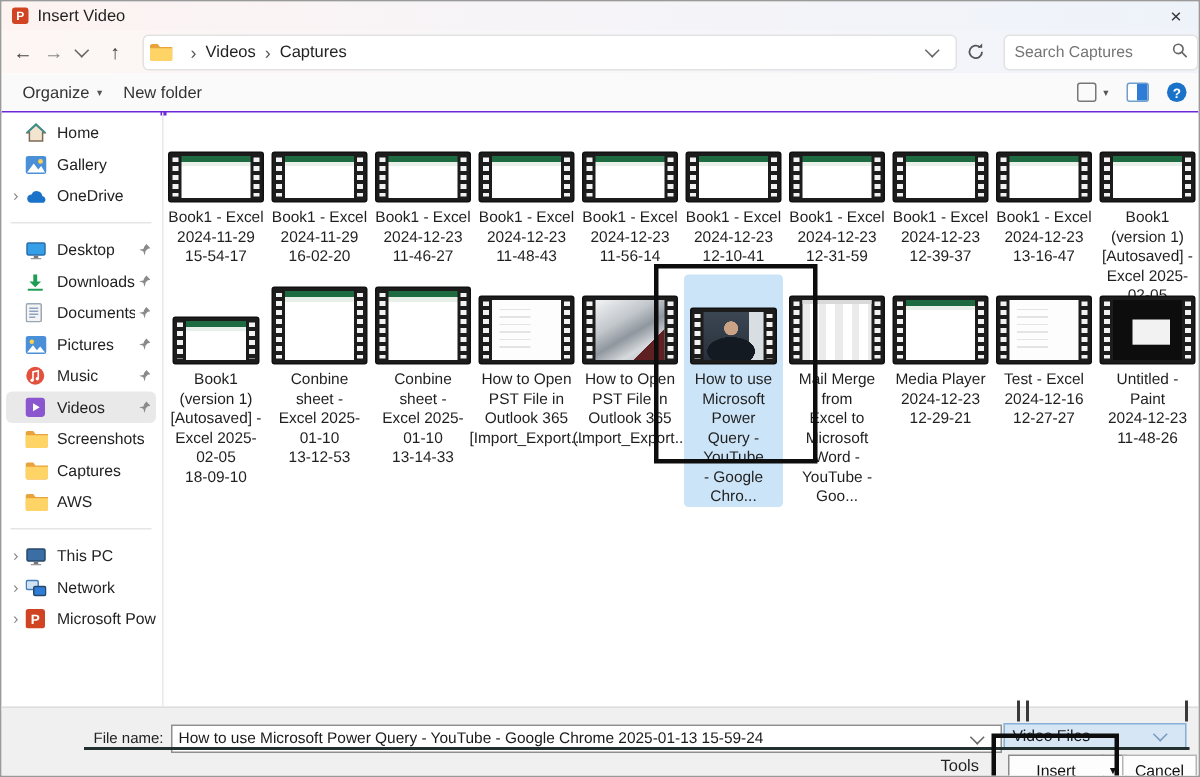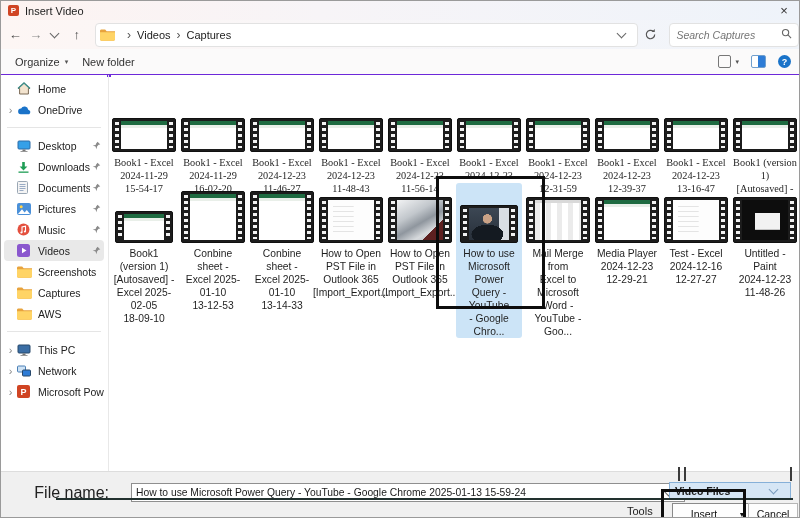--- a/index.html
+++ b/index.html
@@ -23,21 +23,21 @@
   #addressbar{display:flex;align-items:center;height:22px;width:572px;margin-left:8px;background:#fff;
               border:1px solid #e2e2e2;border-radius:4px;padding:0 4px;}
   #addr-spacer{flex:1;}
   .crumb-sep{color:#555;font-size:12px;margin:0 6px;}
   .crumb{color:#222;}
   .chev-down{width:6px;height:6px;border-right:1.4px solid #666;border-bottom:1.4px solid #666;
              transform:rotate(45deg);display:inline-block;margin:0 8px 2px 4px;}
   #refresh-btn{margin:0 6px;display:flex;align-items:center;}
   #searchbox{display:flex;align-items:center;height:22px;width:124px;margin-left:6px;background:#fff;
              border:1px solid #e2e2e2;border-radius:4px;padding:0 6px;}
-  #search-text{color:#757575;flex:1;font-size:10.5px;font-style:italic;}
+  #search-text{color:#757575;flex:1;font-size:10.5px;}
   
   #toolbar{position:absolute;left:0;top:48px;width:100%;height:25px;background:#fbfafa;
            border-bottom:3px solid #6d28d9;display:flex;align-items:center;}
   .tb-item{margin-left:14px;color:#333;display:flex;align-items:center;gap:5px;}
   .caret{font-size:7px;color:#555;}
   #tb-right{position:absolute;right:8px;top:0;height:25px;display:flex;align-items:center;gap:12px;}
   #view-icon{width:11px;height:11px;border:1.3px solid #777;border-radius:2px;display:inline-block;}
   #pane-icon{width:13px;height:11px;border:1px solid #6f9fce;border-radius:2px;display:inline-block;
              background:linear-gradient(90deg,#fff 0 45%,#2e7cd6 45%);}
   #help-icon{width:13px;height:13px;border-radius:50%;background:#1a73c9;color:#fff;font-size:9px;font-weight:bold;
@@ -48,21 +48,21 @@
   .sb-item{height:21px;display:flex;align-items:center;margin:0 3px;border-radius:4px;position:relative;}
   .sb-item.sel{background:#e9e9e9;}
   .sb-chev{width:13px;text-align:center;color:#888;font-size:11px;}
   .sb-ico{width:15px;height:14px;margin-right:6px;display:flex;align-items:center;}
   .sb-label{flex:1;color:#222;white-space:nowrap;overflow:hidden;font-size:10.5px;}
   .sb-pin{width:12px;display:flex;justify-content:center;margin-right:2px;}
   .sb-divider{height:1px;background:#e5e5e5;margin:7px 6px;}
   
   #filearea{position:absolute;left:110px;top:74px;width:688px;height:396px;background:#fff;}
   .grid-row{position:absolute;left:0;display:flex;gap:3px;}
-  #row1{top:39px;font-family:Liberation Serif, serif;}
+  #row1{top:22px;}
   #row2{top:108px;}
   .cell{width:66px;display:flex;flex-direction:column;align-items:center;border-radius:3px;}
   .cell.selected{background:#cce4f7;}
   .thumb-wrap{display:flex;align-items:flex-end;justify-content:center;}
   #row1 .thumb-wrap{height:38px;}
   #row2 .thumb-wrap{height:60px;}
   .flabel{margin-top:4px;font-size:10.3px;line-height:13px;text-align:center;color:#1f1f1f;white-space:pre-line;}
   .film{position:relative;background:#1c1c1c;border:1px solid #101010;border-radius:2px;box-sizing:border-box;}
   .film::before,.film::after{content:"";position:absolute;top:3px;bottom:3px;width:4px;
        background:repeating-linear-gradient(to bottom,#f2f2f2 0 3px,rgba(0,0,0,0) 3px 6px);}
@@ -83,26 +83,26 @@
        radial-gradient(ellipse 40% 30% at 46% 82%,#141a21 0 99%,rgba(0,0,0,0) 100%),
        linear-gradient(to right,rgba(0,0,0,0) 0 76%,#d9dee3 76%),
        linear-gradient(#3c4754,#28303a);}
   .t-sheet .shot{background:linear-gradient(#d9d9d9 0 3px,rgba(0,0,0,0) 3px),
        repeating-linear-gradient(to right,#ebebeb 0 5px,#ffffff 5px 11px);}
   .t-paint .shot{background-color:#0d0d0d;background-image:linear-gradient(#f2f2f2,#f2f2f2);
        background-size:55% 42%;background-position:62% 58%;background-repeat:no-repeat;}
   
   #footer{position:absolute;left:0;top:470px;width:100%;height:46px;background:#f0f0f0;border-top:1px solid #ddd;}
   #filename-row{position:absolute;left:0;top:11px;width:100%;display:flex;align-items:center;}
-  #filename-label{width:108px;text-align:right;padding-right:22px;color:#222;font-size:16px;}
+  #filename-label{width:108px;text-align:right;padding-right:5px;color:#222;font-size:10px;}
   #filename-combo{width:544px;height:17px;background:#fff;border:1px solid #8f8f8f;display:flex;align-items:center;padding:0 4px;}
   #filename-value{flex:1;font-size:10.3px;color:#1a1a1a;white-space:nowrap;overflow:hidden;}
   #filetype-combo{position:absolute;left:668px;top:10px;width:122px;height:17px;background:#d6e6f5;border:1px solid #86b0d8;
                   display:flex;align-items:center;padding:0 5px;box-sizing:border-box;}
-  #filetype-value{flex:1;font-size:10.5px;color:#1a1a1a;font-weight:bold;}
+  #filetype-value{flex:1;font-size:10.5px;color:#1a1a1a;}
   #darkline{position:absolute;left:55px;top:26px;width:737px;height:2px;background:#22312f;}
   #tools{position:absolute;left:626px;top:33px;display:flex;align-items:center;gap:21px;color:#222;}
   #insert-btn{position:absolute;left:671px;top:31px;width:62px;height:20px;background:#fdfdfd;border:1px solid #8a8a8a;
               display:flex;align-items:center;justify-content:center;font-size:10.5px;color:#111;}
   #insert-split{position:absolute;left:733px;top:31px;width:16px;height:20px;background:#fdfdfd;border:1px solid #8a8a8a;
                 border-left:none;display:flex;align-items:center;justify-content:center;font-size:7px;color:#111;}
   #cancel-btn{position:absolute;left:747px;top:31px;width:48px;height:20px;background:#fdfdfd;border:1px solid #b5b5b5;
               display:flex;align-items:center;justify-content:center;font-size:10.5px;color:#111;}
   
   .anno{position:absolute;border:3px solid #0d0d0d;background:transparent;pointer-events:none;}
@@ -183,20 +183,31 @@
         <span class="sb-chev"></span>
         <span class="sb-ico">
           <svg width="14" height="13" viewBox="0 0 14 13">
             <path d="M7 1 1 6.5h1.6V12h8.8V6.5H13z" fill="#f3e4cf" stroke="#7b6a55" stroke-width="1"></path>
             <path d="M1 6.5 7 1l6 5.5" fill="none" stroke="#3f8e8a" stroke-width="1.4"></path>
           </svg>
         </span>
         <span class="sb-label">Home</span>
       </div>
       <div class="sb-item">
+        <span class="sb-chev"></span>
+        <span class="sb-ico">
+          <svg width="14" height="12" viewBox="0 0 14 12">
+            <rect width="14" height="12" rx="2" fill="#4a90d9"></rect>
+            <circle cx="10" cy="3.6" r="1.6" fill="#ffd24d"></circle>
+            <path d="M1 11 5.5 5l3 4 2-2.4L13 11z" fill="#fff"></path>
+          </svg>
+        </span>
+        <span class="sb-label">Gallery</span>
+      </div>
+      <div class="sb-item">
         <span class="sb-chev">›</span>
         <span class="sb-ico">
           <svg width="15" height="10" viewBox="0 0 16 10">
             <path d="M4 9.5a3 3 0 0 1 .4-6A4 4 0 0 1 12 4.6 2.7 2.7 0 0 1 13 9.5z" fill="#1a73c9"></path>
           </svg>
         </span>
         <span class="sb-label">OneDrive</span>
       </div>
       <div class="sb-divider"></div>
       <div class="sb-item">

